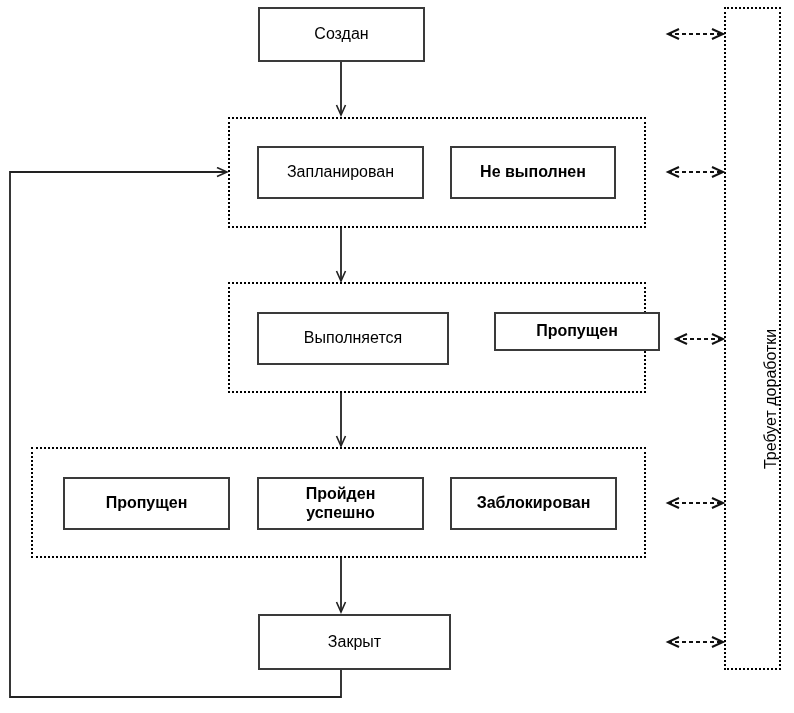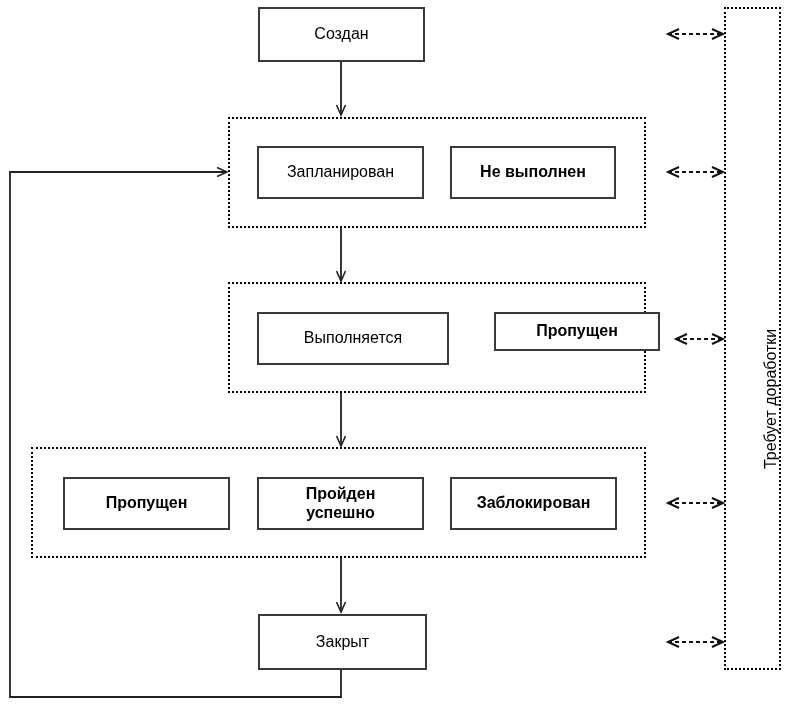--- a/index.html
+++ b/index.html
@@ -127,19 +127,19 @@
   <div class="group-box" style="left:228px; top:282px; width:418px; height:111px;"></div>
   <div class="state-box" style="left:257px; top:312px; width:192px; height:53px;">Выполняется</div>
   <div class="state-box bold" style="left:450px; top:312px; width:166px; height:39px;margin-left:44px;">Пропущен</div>
 
   <div class="group-box" style="left:31px; top:447px; width:615px; height:111px;"></div>
   <div class="state-box bold" style="left:63px; top:477px; width:167px; height:53px;">Пропущен</div>
   <div class="state-box bold" style="left:450px; top:477px; width:167px; height:53px;">Заблокирован</div>
   <div class="state-box bold twoline" style="left:257px; top:477px; width:167px; height:53px;">Пройден
 успешно</div>
 
-  <div class="state-box" style="left:258px; top:614px; width:169px; height:56px;">Закрыт</div>
+  <div class="state-box" style="left:258px; top:614px; width:193px; height:56px;">Закрыт</div>
 
   <div class="side-panel" style="left:724px; top:7px; width:57px; height:663px;">
     <div class="side-panel-label" style="left:36px; top:460px;">Требует доработки</div>
   </div>
 
 </div>
 
 </body></html>

